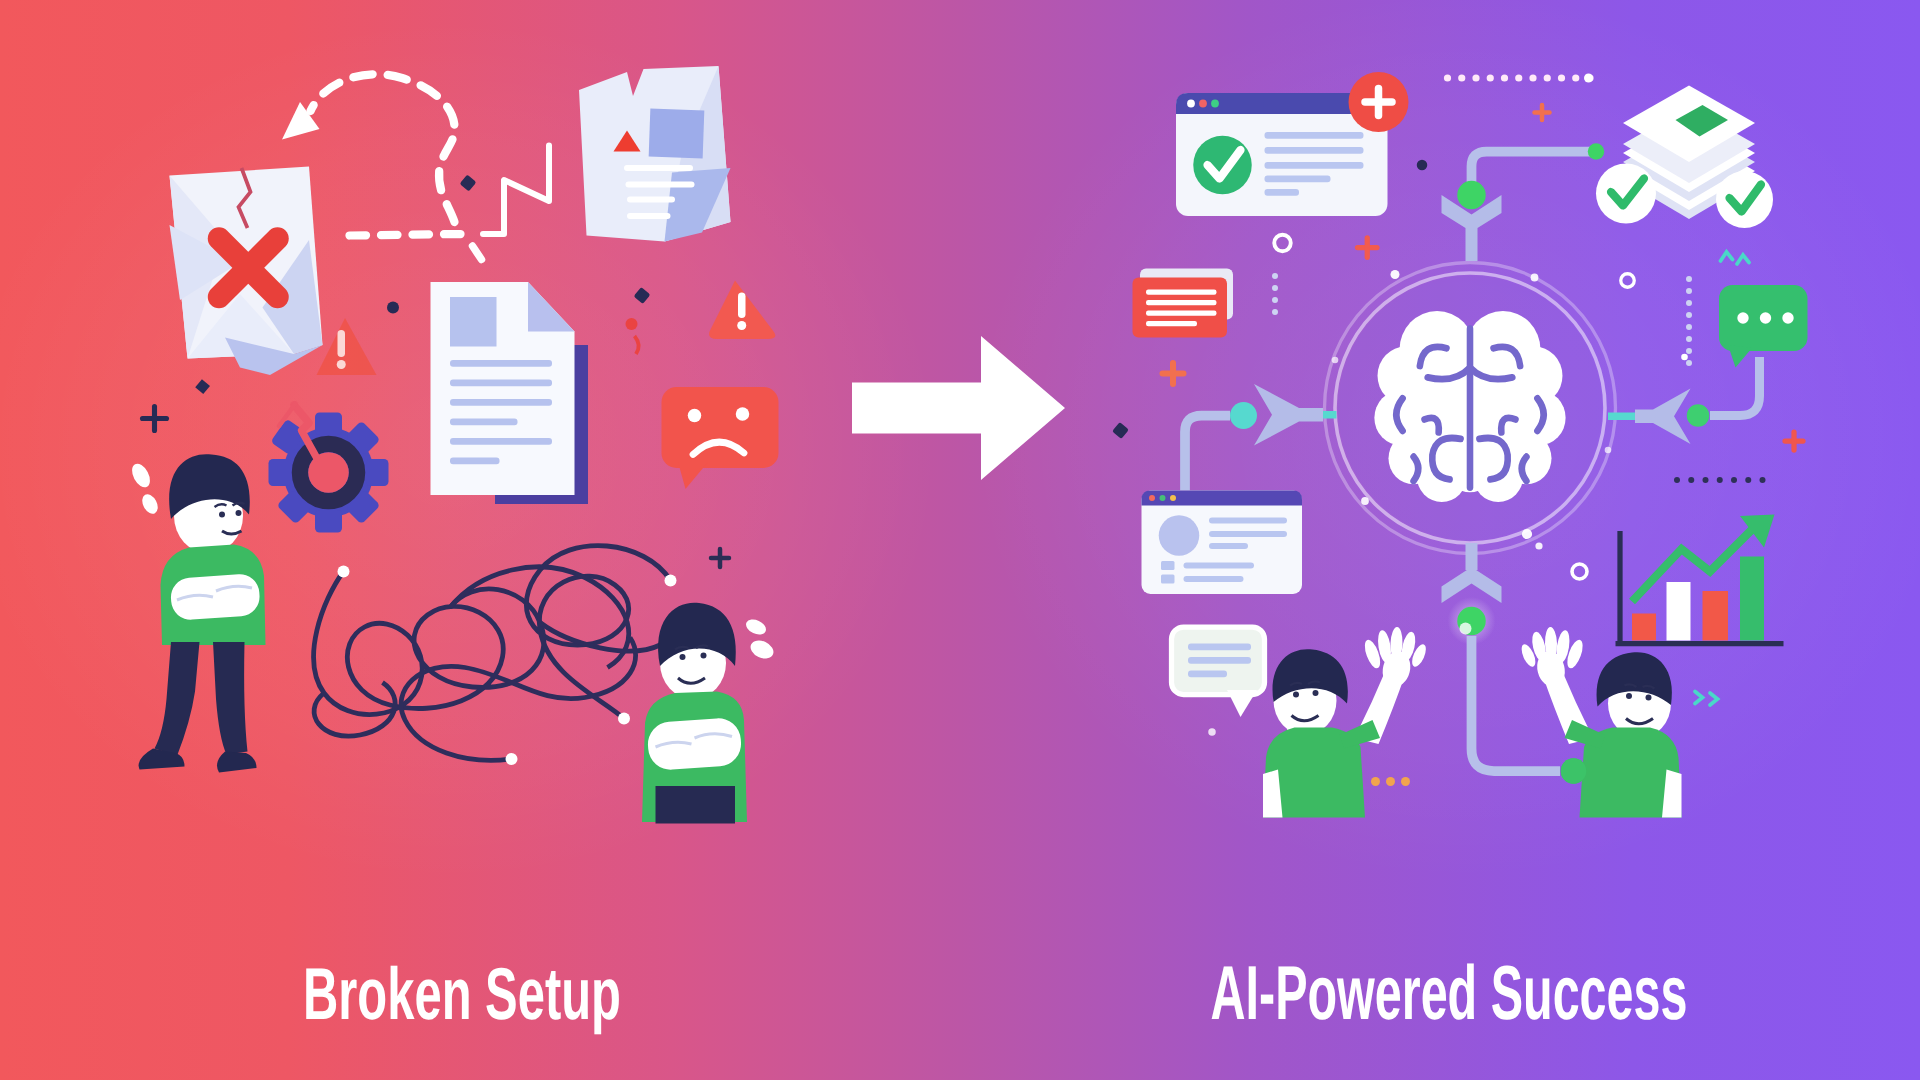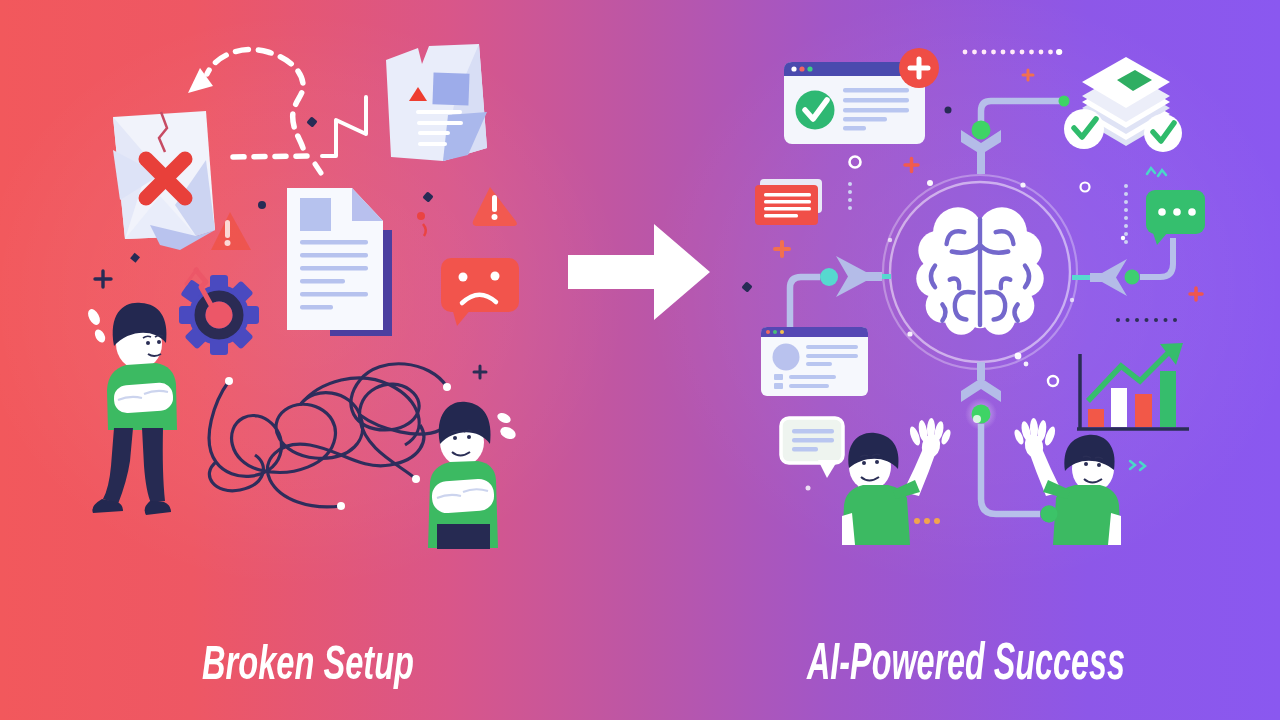--- a/index.html
+++ b/index.html
@@ -1,17 +1,17 @@
 <!DOCTYPE html>
 <html><head>
 <meta charset="utf-8">
 <style>
   html,body{margin:0;padding:0;}
   body{width:1280px;height:720px;overflow:hidden;font-family:"Liberation Sans", sans-serif;}
-  #stage{position:relative;width:1280px;height:720px;background:linear-gradient(to right,#f2585c 0%,#ee5764 15%,#d95689 35%,#bc56a6 50%,#a156c8 65%,#8d57e8 85%,#8a58f0 100%);font-style:italic;}
+  #stage{position:relative;width:1280px;height:720px;background:linear-gradient(to right,#f2585c 0%,#ee5764 15%,#d95689 35%,#bc56a6 50%,#a156c8 65%,#8d57e8 85%,#8a58f0 100%);}
   svg{position:absolute;left:0;top:0;}
 </style>
 </head>
 <body>
 <div id="stage">
 <svg width="1280" height="720" viewBox="0 0 1280 720">
 <defs>
   <radialGradient id="glow" cx="50%" cy="50%" r="50%">
     <stop offset="0%" stop-color="#ffffff" stop-opacity="0.9"></stop>
     <stop offset="100%" stop-color="#ffffff" stop-opacity="0"></stop>

